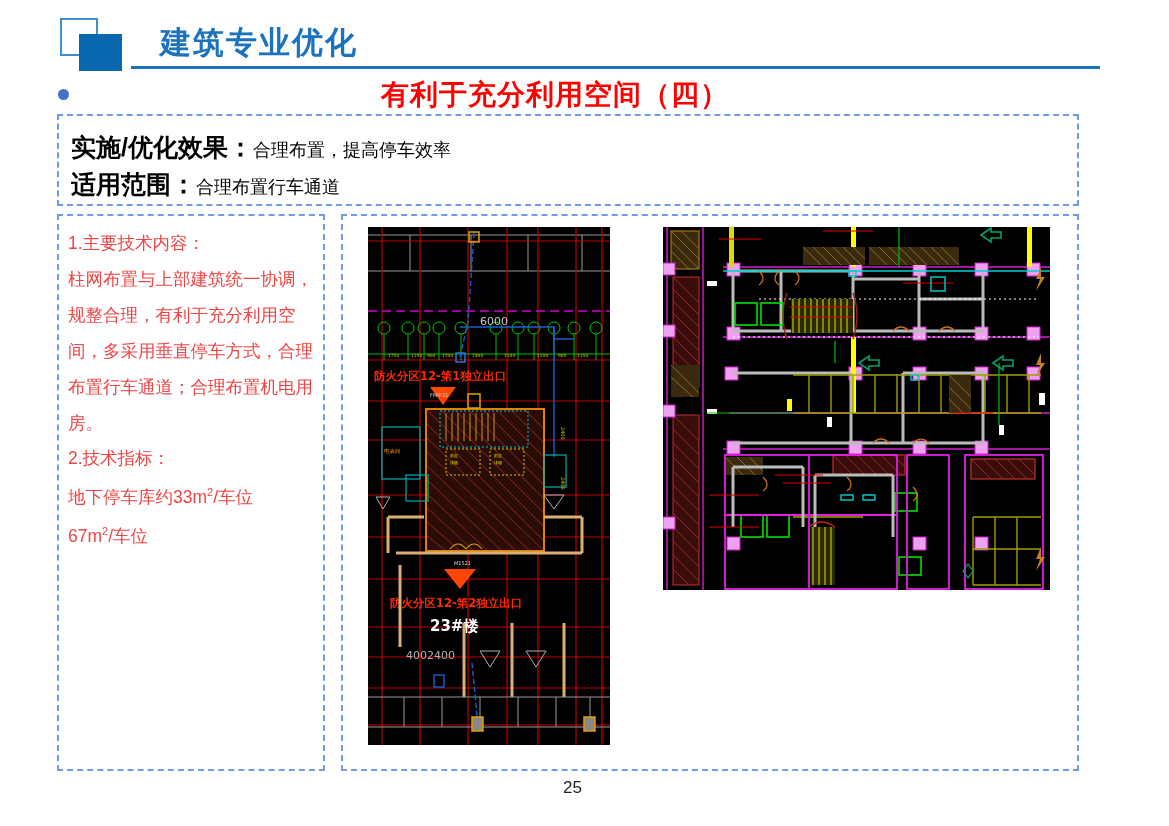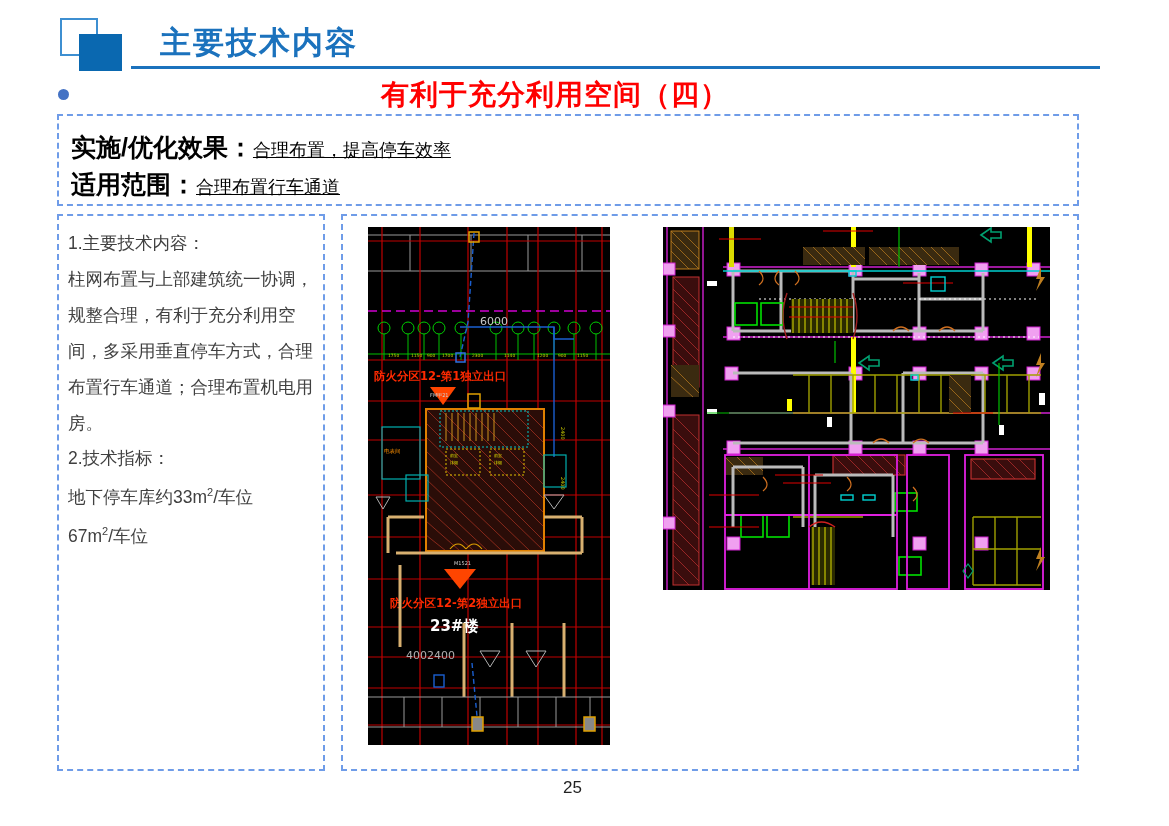--- a/index.html
+++ b/index.html
@@ -118,32 +118,31 @@
     white-space: nowrap;
   }
   #summary-row-1 { top: 15px; }
   #summary-row-2 { top: 52px; }
   .summary-label {
     font-weight: bold;
     font-size: 25px;
   }
   .summary-value {
     font-weight: normal;
-    text-decoration: underline;
   }
 
   
   #left-text-inner {
     position: absolute;
     left: 9px;
     top: 9px;
     width: 250px;
     font-size: 17.5px;
     line-height: 36px;
-    color: #404040;
+    color: #ef4444;
   }
   #left-text-inner p {
     margin: 0;
   }
   #left-text-inner .tight {
     line-height: 34px;
   }
   sup { font-size: 11px; vertical-align: super; }
 
   
@@ -167,21 +166,21 @@
     color: #222222;
   }
 </style>
 </head>
 <body>
 
 <div id="header-logo">
   <div id="logo-square-outline"></div>
   <div id="logo-square-filled"></div>
 </div>
-<div id="header-title">主要技术内容</div>
+<div id="header-title">建筑专业优化</div>
 <div id="header-rule"></div>
 
 <div id="title-bullet"></div>
 <div id="slide-title">有利于充分利用空间（四）</div>
 
 <div id="summary-box" class="dashed-box">
   <div id="summary-row-1" class="summary-row">
     <span class="summary-label">实施/优化效果：</span><span class="summary-value">合理布置，提高停车效率</span>
   </div>
   <div id="summary-row-2" class="summary-row">

